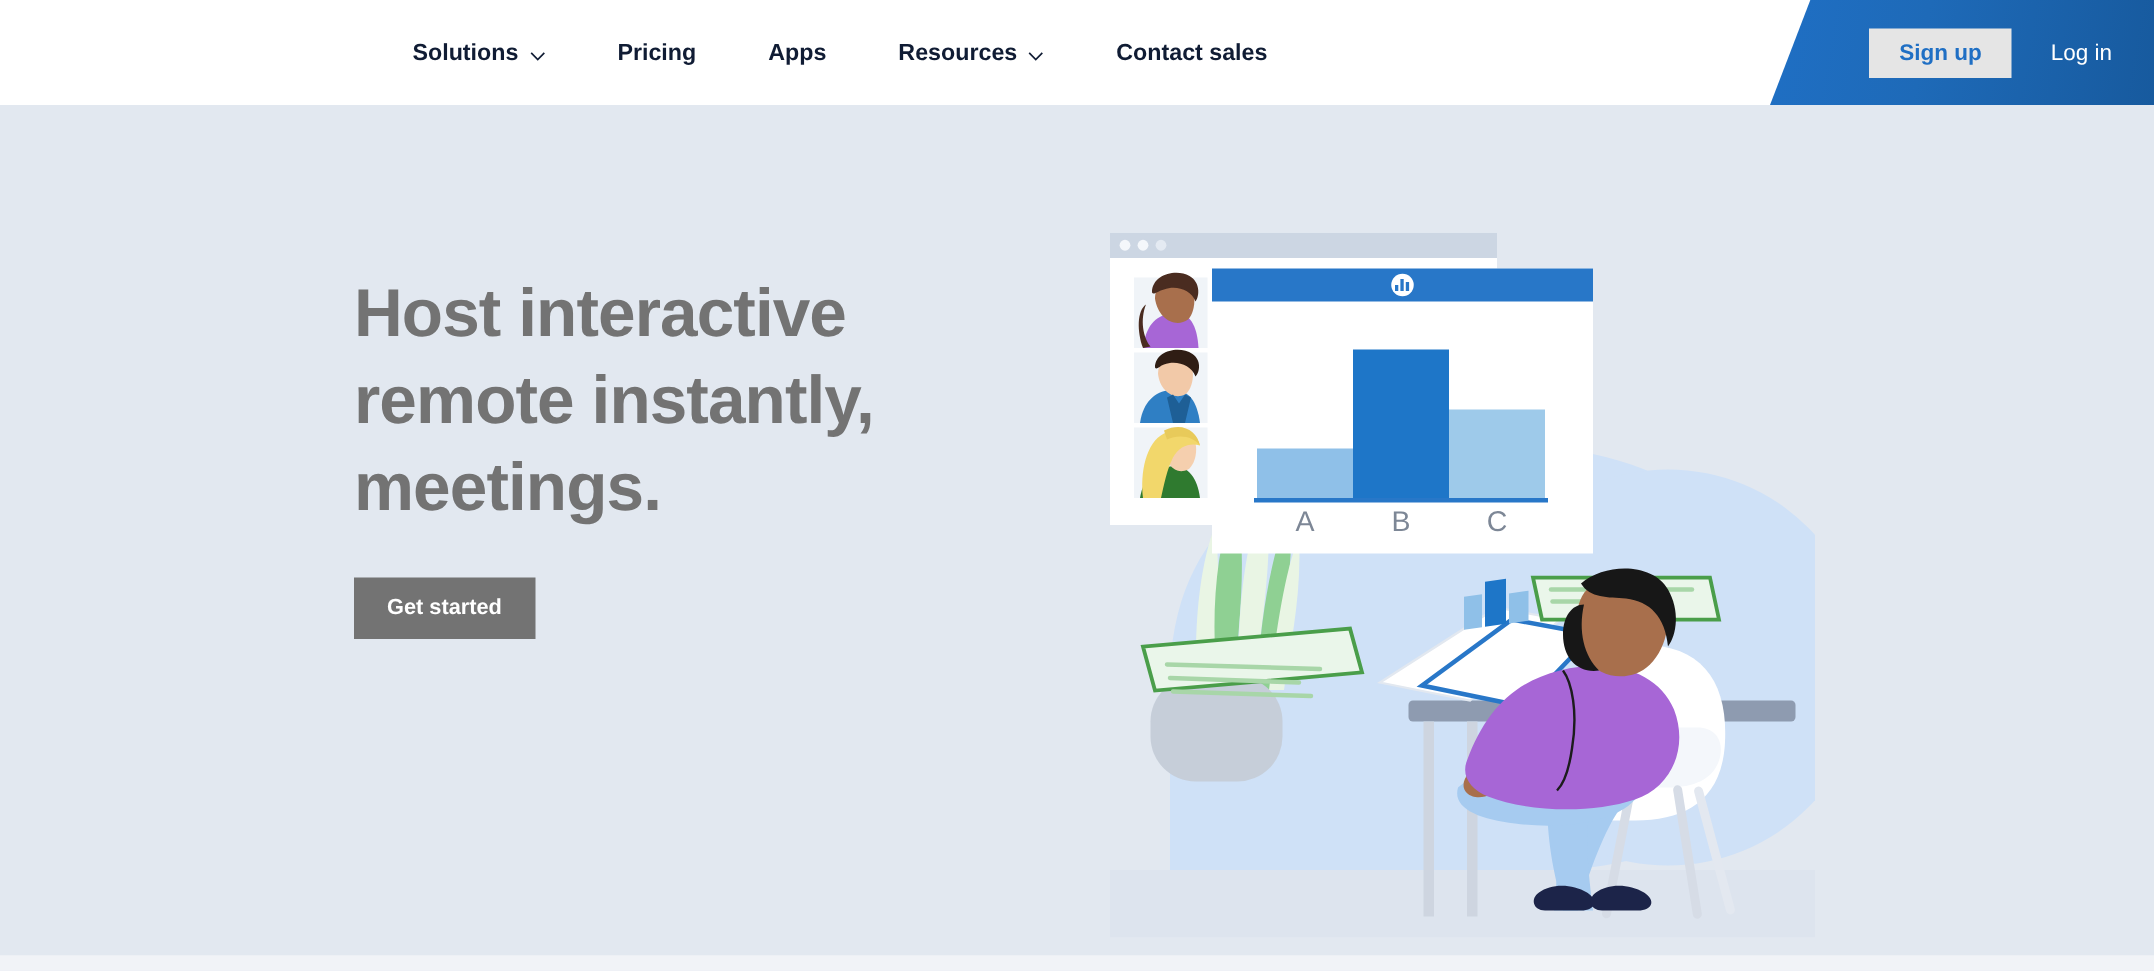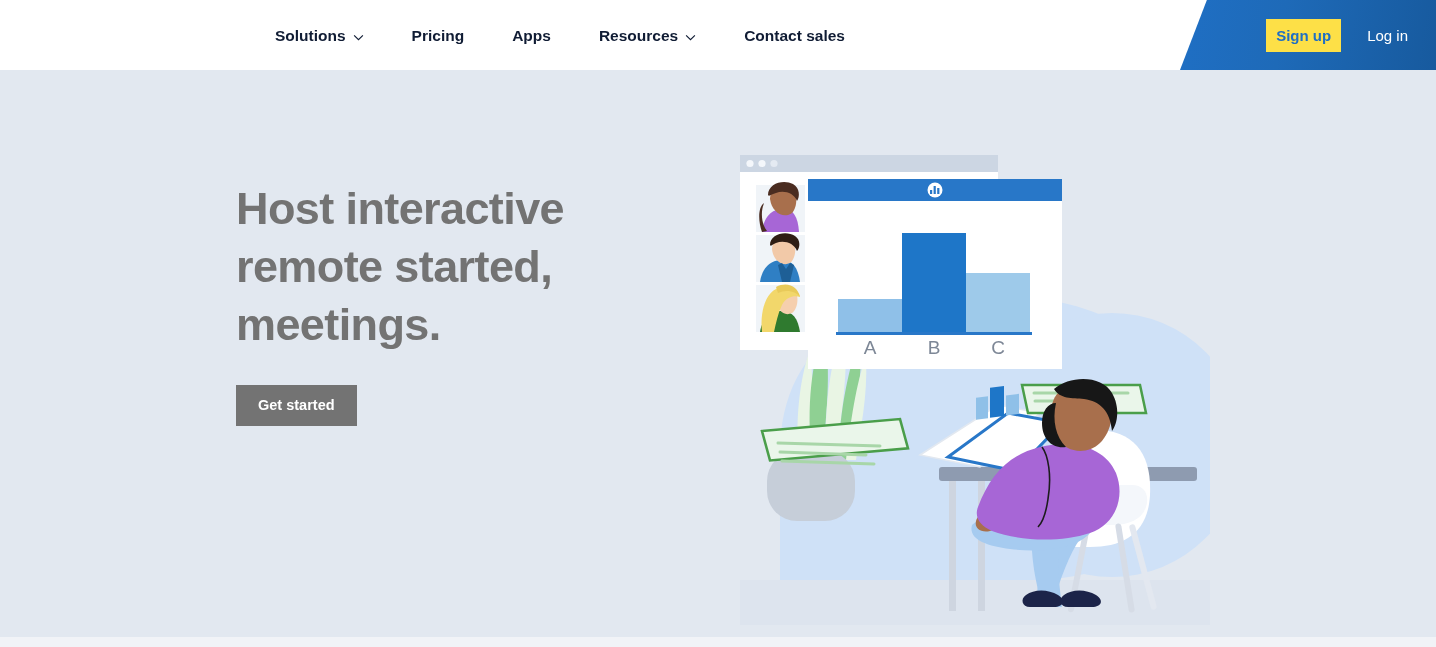--- a/index.html
+++ b/index.html
@@ -44,23 +44,23 @@
   }
   .nav-item:last-child { margin-right: 0; }
   .chev {
     width: 11px; height: 7px; position: relative; top: 1px;
   }
   .nav-right {
     position: absolute; right: 0; top: 0; height: 70px;
     display: flex; align-items: center; z-index: 2;
   }
   .signup-btn {
-    background: #fde047; color: #1f6fc4;
+    background: #e5e5e5; color: #1f6fc4;
     font-size: 15px; font-weight: bold;
-    padding: 9px 10px; border: none; cursor: pointer;
+    padding: 9px 20px; border: none; cursor: pointer;
     margin-right: 26px; line-height: 1;
   }
   .login-link {
     color: #ffffff; font-size: 15px; font-weight: normal;
     margin-right: 28px; cursor: pointer; text-decoration: none;
   }
 
   
   .hero {
     position: absolute; top: 70px; left: 0;
@@ -124,21 +124,21 @@
       <button class="signup-btn">Sign up</button>
       <a class="login-link">Log in</a>
     </div>
   </nav>
 
   <section class="hero">
 
     <div class="hero-copy">
       <h1 class="hero-title">
         <span>Host interactive</span><br>
-        <span>remote started,</span><br>
+        <span>remote instantly,</span><br>
         <span>meetings.</span>
       </h1>
       <button class="cta">Get started</button>
     </div>
 
     <div class="illus">
       <svg width="470" height="470" viewBox="0 0 470 470">
 
         <path d="M40 300 C40 170 150 135 260 140 C370 145 440 185 445 290 C450 380 390 420 300 425 L40 425 Z" fill="#cfe1f7"></path>
         <circle cx="372" cy="290" r="132" fill="#cfe1f7"></circle>

